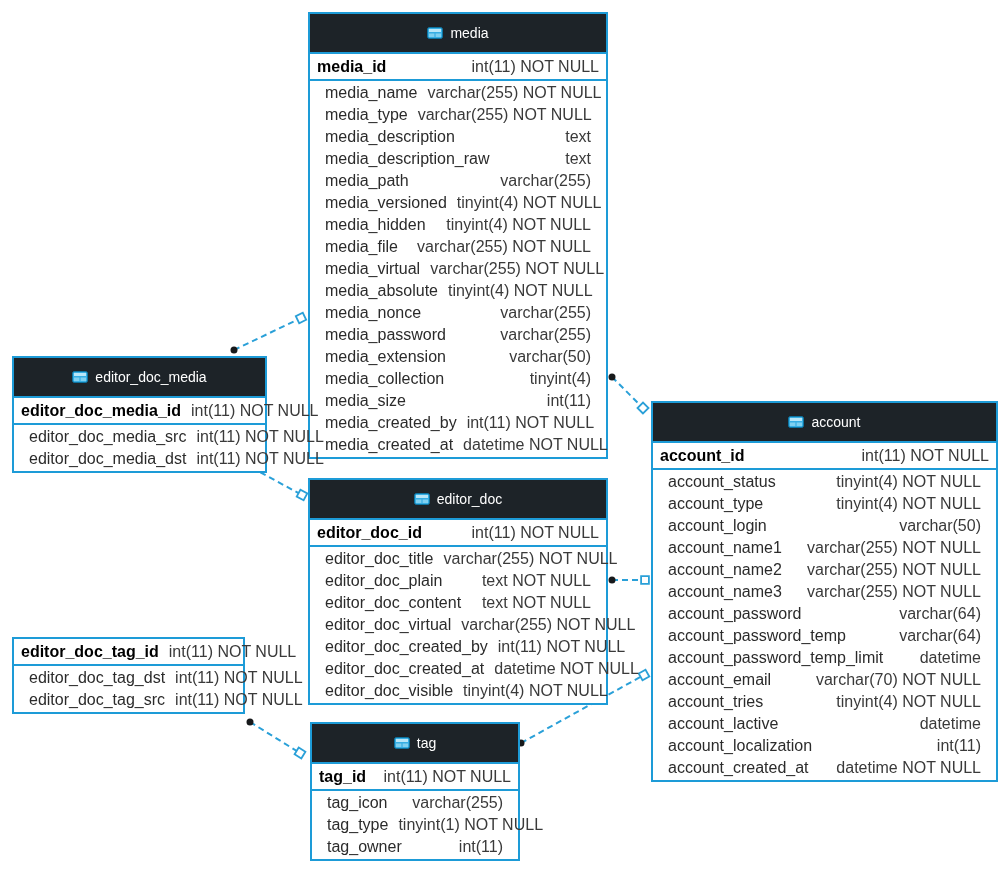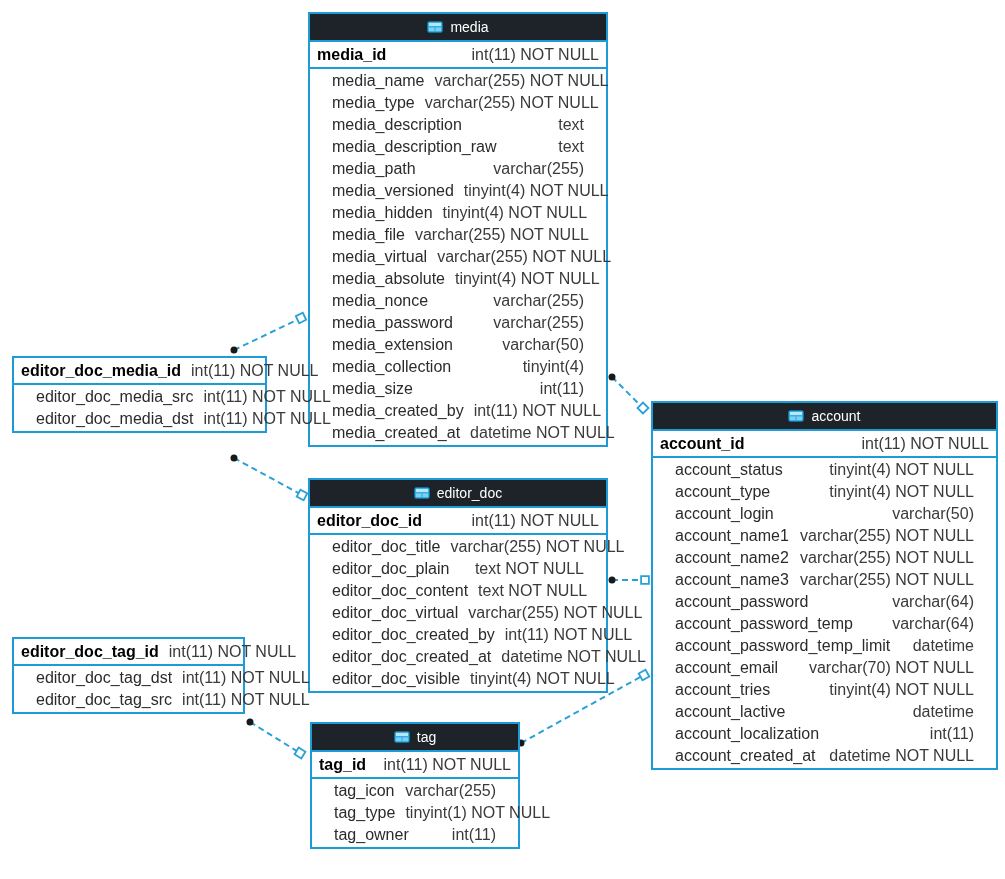--- a/index.html
+++ b/index.html
@@ -11,27 +11,27 @@
     --connector:#2aa0d8;
     --dot:#17191b;
     --bg:#ffffff;
   }
   *{margin:0;padding:0;box-sizing:border-box;}
   html,body{width:1005px;height:879px;overflow:hidden;background:var(--bg);
     font-family:"Liberation Sans","DejaVu Sans",sans-serif;}
   #canvas{position:relative;width:1005px;height:879px;background:var(--bg);}
   #connections-layer{position:absolute;left:0;top:0;width:1005px;height:879px;}
   .table{position:absolute;border:2px solid var(--border);background:#ffffff;}
-  .table-header{height:28px;background:var(--header-bg);color:var(--header-text);
+  .table-header{height:40px;background:var(--header-bg);color:var(--header-text);
     display:flex;align-items:center;justify-content:center;gap:7px;font-size:14px;
     border-bottom:2px solid var(--border);cursor:default;}
   .table-title{white-space:nowrap;}
   .table-icon{display:inline-flex;align-items:center;}
   .pk-section{border-bottom:2px solid var(--border);padding:1px 0;}
-  .fields-section{padding:1px 15px;border-radius:12px;}
+  .fields-section{padding:1px 8px;border-radius:12px;}
   .row{height:22px;line-height:22px;display:flex;justify-content:space-between;
     gap:10px;padding:0 7px;font-size:16px;color:var(--field-text);white-space:nowrap;}
   .pk-section .row{height:23px;line-height:23px;}
   .pk-section .field-name{font-weight:700;color:#000;}
   .field-name{text-align:left;}
   .field-type{text-align:left;color:var(--type-text);}
 </style>
 </head>
 <body>
 
@@ -139,20 +139,31 @@
     <span class="field-name">media_created_by</span>
     <span class="field-type">int(11) NOT NULL</span>
   </div>
         <div class="row">
     <span class="field-name">media_created_at</span>
     <span class="field-type">datetime NOT NULL</span>
   </div>
       </div>
   </div>
     <div class="table" style="left: 12px; top: 356px; width: 255px;">
+    <div class="table-header">
+      <span class="table-icon">
+        <svg width="16" height="12" viewBox="0 0 16 12" aria-hidden="true">
+          <rect x="0.5" y="0.5" width="15" height="11" rx="2" fill="#36aee4" stroke="#0c729f"></rect>
+          <rect x="2" y="2" width="12" height="3" fill="#b8e6f8"></rect>
+          <rect x="2" y="6.5" width="5.4" height="3.5" fill="#7fd0f0"></rect>
+          <rect x="8.6" y="6.5" width="5.4" height="3.5" fill="#7fd0f0"></rect>
+        </svg>
+      </span>
+      <span class="table-title">editor_doc_media</span>
+    </div>
     <div class="pk-section">
         <div class="row">
     <span class="field-name">editor_doc_media_id</span>
     <span class="field-type">int(11) NOT NULL</span>
   </div>
       </div>
     <div class="fields-section">
         <div class="row">
     <span class="field-name">editor_doc_media_src</span>
     <span class="field-type">int(11) NOT NULL</span>

